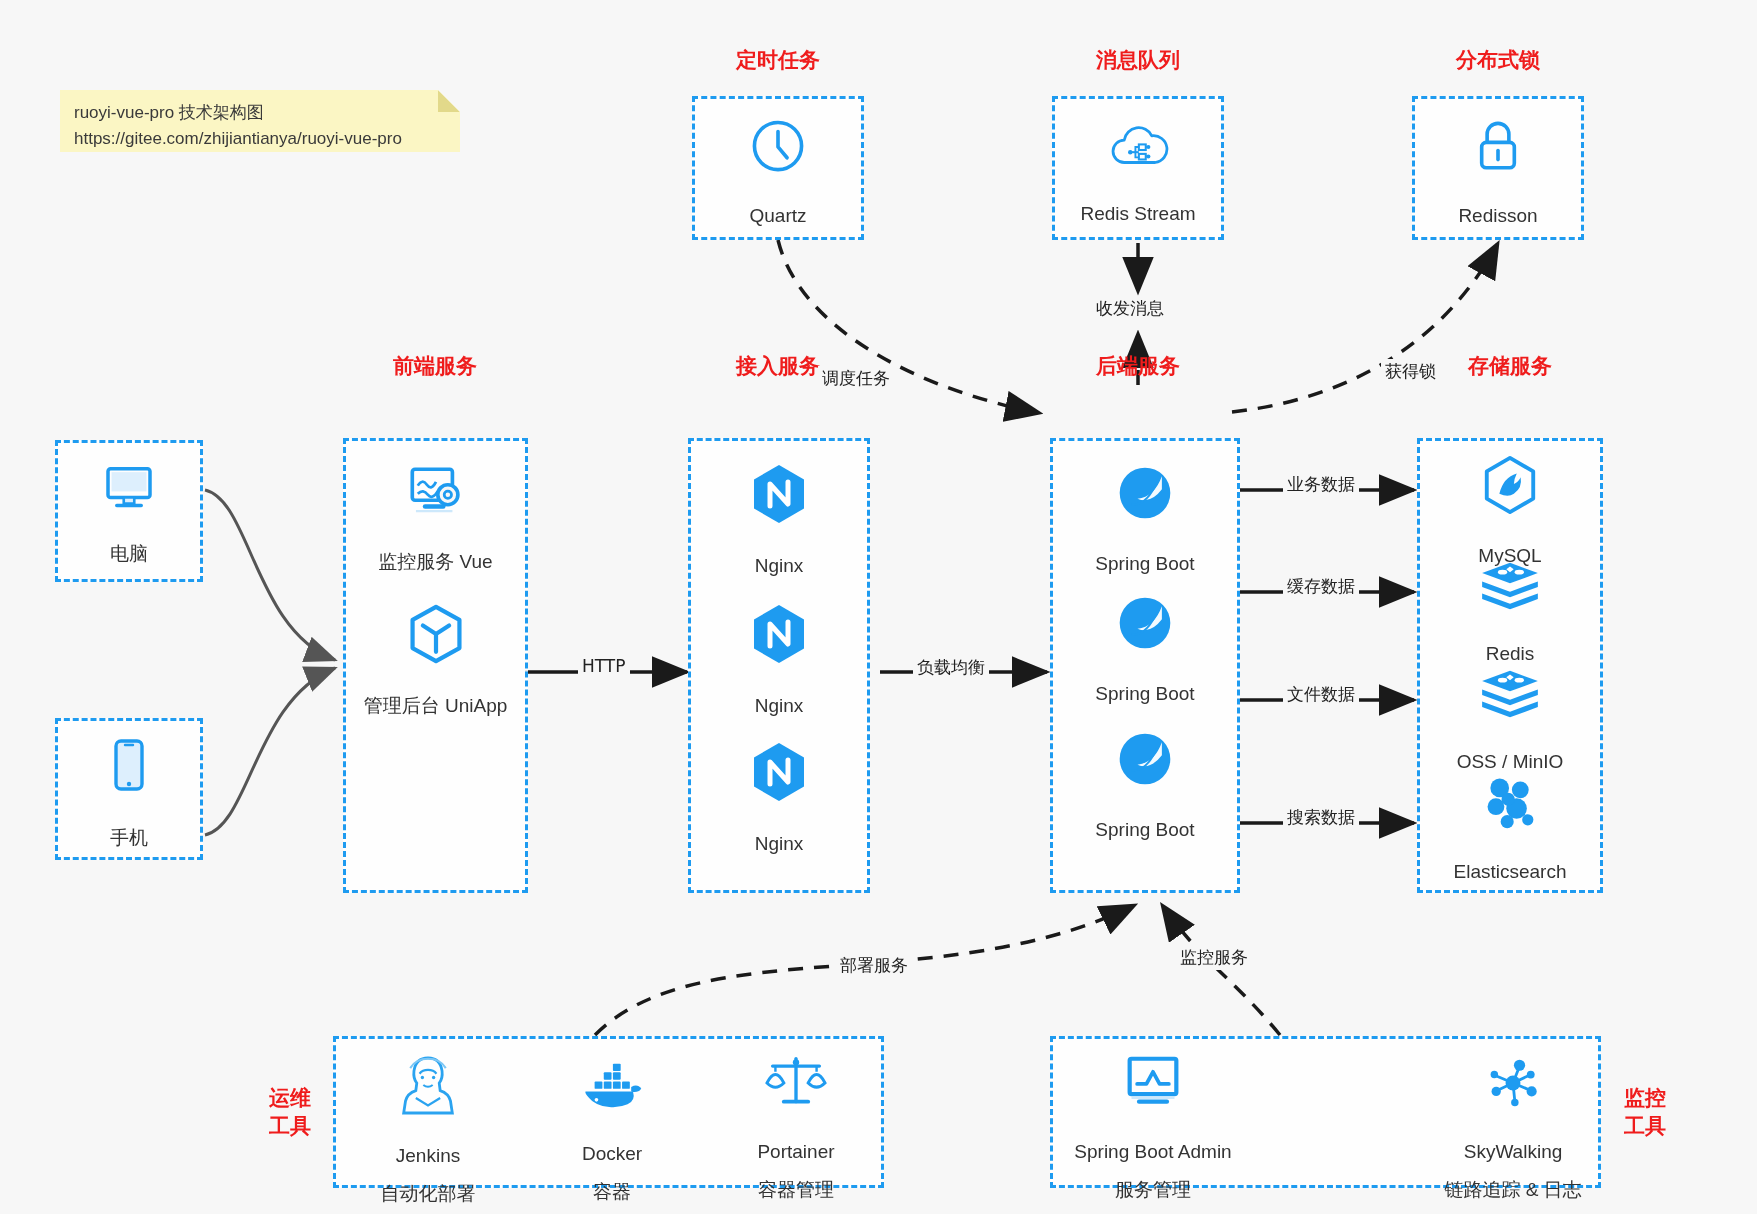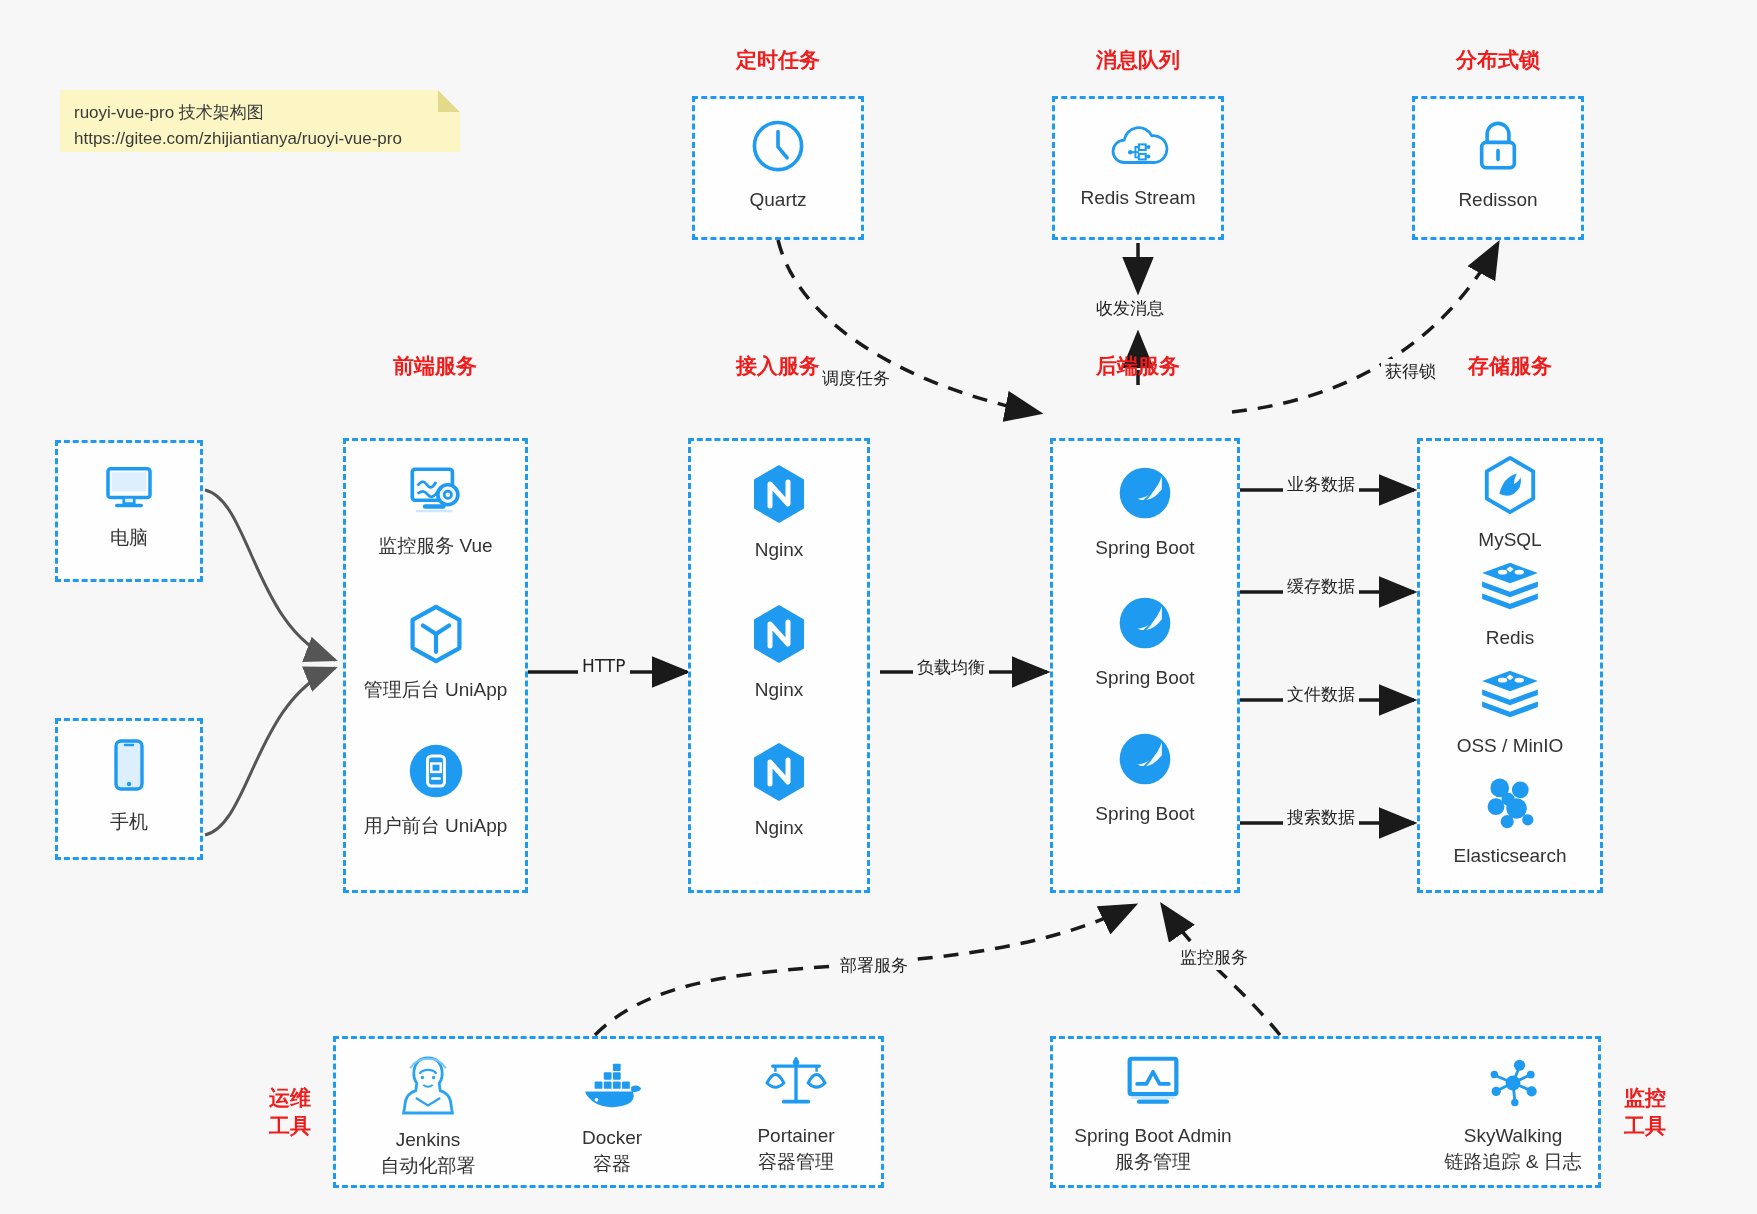--- a/index.html
+++ b/index.html
@@ -39,24 +39,24 @@
   
   .dbox{
     position:absolute;box-sizing:border-box;
     border:3px dashed #1e9bf0;
     background:rgba(255,255,255,0.85);
   }
 
   
   .node{position:absolute;width:100%;left:0;text-align:center;}
   .node .cap{
-    font-size:19px;color:#333;margin-top:8px;white-space:nowrap;
+    font-size:19px;color:#333;margin-top:24px;white-space:nowrap;
     line-height:1.35;
   }
-  .node .cap2{font-size:19px;color:#333;line-height:1.35;white-space:nowrap;}
+  .node .cap2{font-size:19px;color:#333;line-height:1.35;white-space:nowrap;margin-top:12px;}
   .ico{display:block;margin:0 auto;}
 
   
   .elabel{
     position:absolute;font-size:17px;color:#222;background:#f7f7f7;
     padding:1px 4px;white-space:nowrap;
     font-family:"DejaVu Sans","Liberation Sans",sans-serif;
   }
 </style>
 </head>
@@ -202,31 +202,20 @@
     <div class="node" style="top:162px;">
       <span class="ico">
         <svg width="60" height="62" viewBox="0 0 64 66">
           <path d="M32 4 L57 18 V48 L32 62 L7 48 V18 Z" fill="none" stroke="#1e9bf0" stroke-width="4.5" stroke-linejoin="round"></path>
           <path d="M32 33 V52 M32 33 L18 24 M32 33 L46 24" fill="none" stroke="#1e9bf0" stroke-width="4.5" stroke-linecap="round"></path>
         </svg>
       </span>
       <div class="cap">管理后台 UniApp</div>
     </div>
 
-    <div class="node" style="top:300px;">
-      <span class="ico">
-        <svg width="60" height="60" viewBox="0 0 64 64">
-          <circle cx="32" cy="32" r="28" fill="#1e9bf0"></circle>
-          <rect x="23" y="16" width="18" height="32" rx="4" fill="none" stroke="#fff" stroke-width="3.2"></rect>
-          <rect x="27" y="24" width="10" height="9" fill="none" stroke="#fff" stroke-width="2.6"></rect>
-          <path d="M28 40 H36" stroke="#fff" stroke-width="2.6" stroke-linecap="round"></path>
-        </svg>
-      </span>
-      <div class="cap">用户前台 UniApp</div>
-    </div>
   </div>
 
   <div class="gtitle" style="left:698px;top:352px;width:160px;">接入服务</div>
   <div class="dbox" style="left:688px;top:438px;width:182px;height:455px;">
 
     <div class="node" style="top:22px;">
       <span class="ico">
         <svg width="58" height="62" viewBox="0 0 58 62">
           <path d="M29 2 L54 16.5 V45.5 L29 60 L4 45.5 V16.5 Z" fill="#1e9bf0"></path>
           <path d="M20 43 V21 L38 41 V19" fill="none" stroke="#fff" stroke-width="5" stroke-linecap="round" stroke-linejoin="round"></path>

